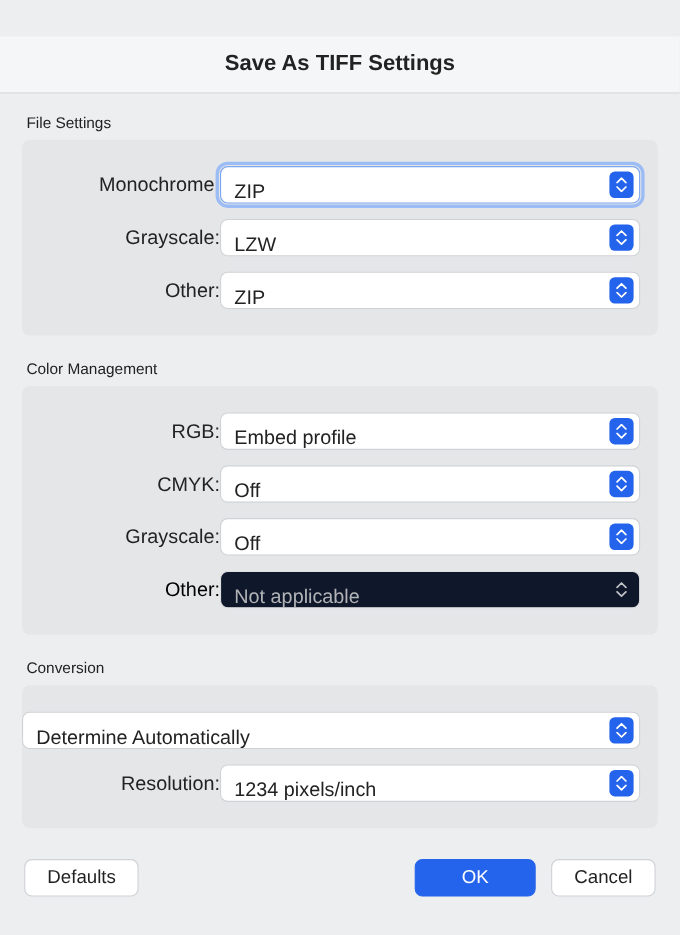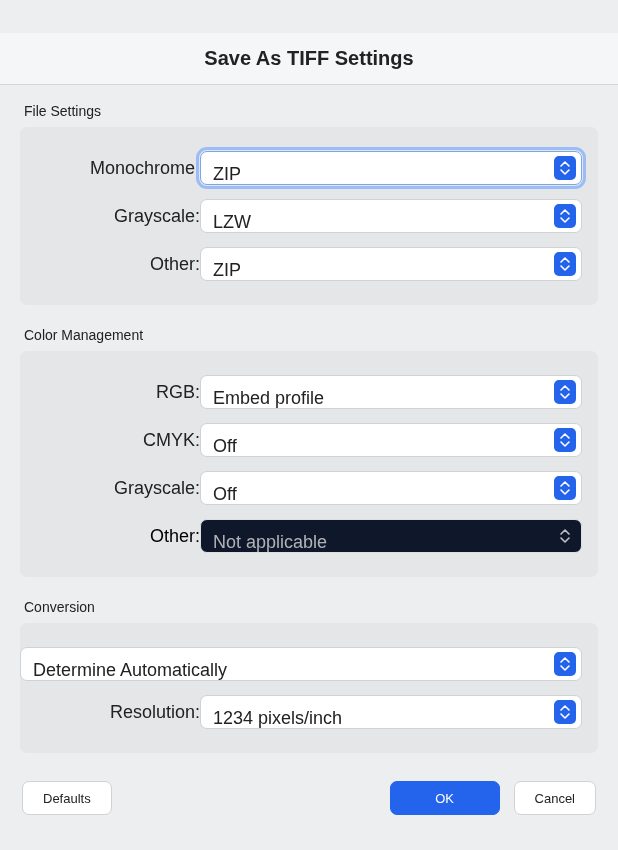--- a/index.html
+++ b/index.html
@@ -112,21 +112,21 @@
     .footer {
       display: flex;
       align-items: center;
       padding: 6px 22px 0 22px;
     }
     .btn {
       height: 34px;
       background: #fff;
       border: 1px solid #d0d2d5;
       border-radius: 7px;
-      font-size: 13px;
+      font-size: 17px;
       padding: 0 20px;
       display: flex;
       align-items: center;
       justify-content: center;
       cursor: default;
       color: #222;
     }
     .btn.primary {
       background: #2463eb;
       border-color: #2463eb;

